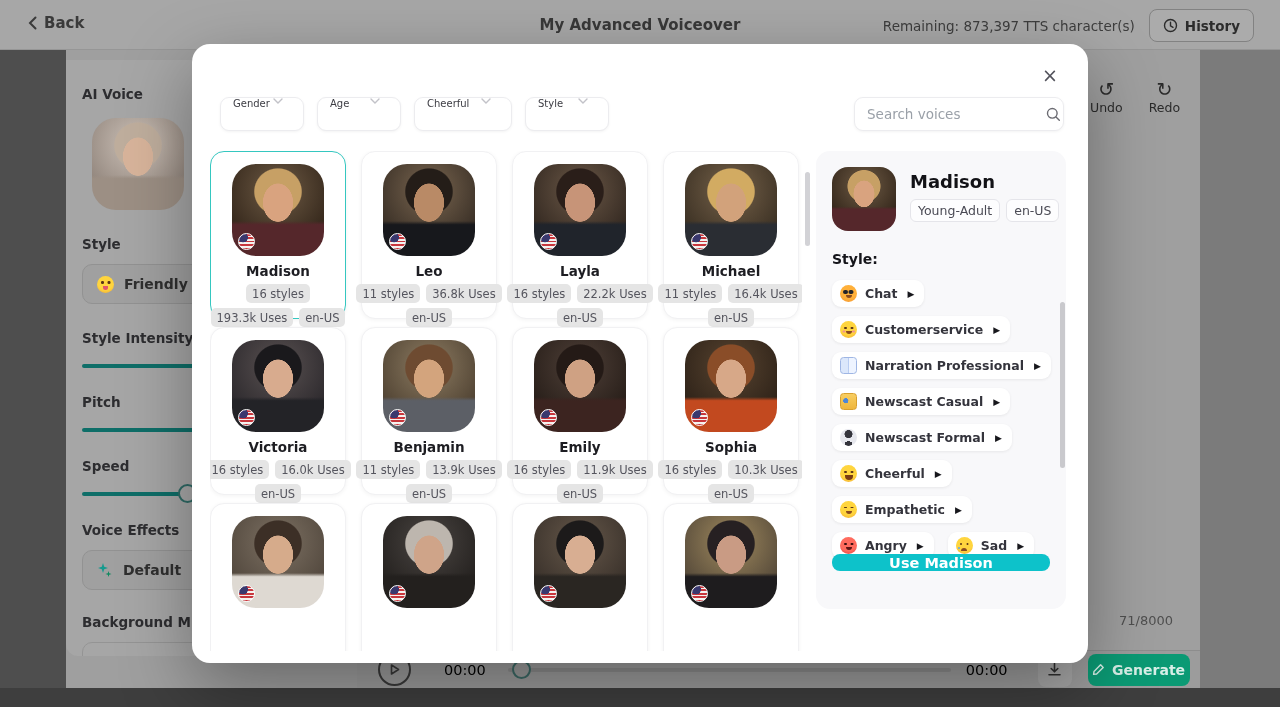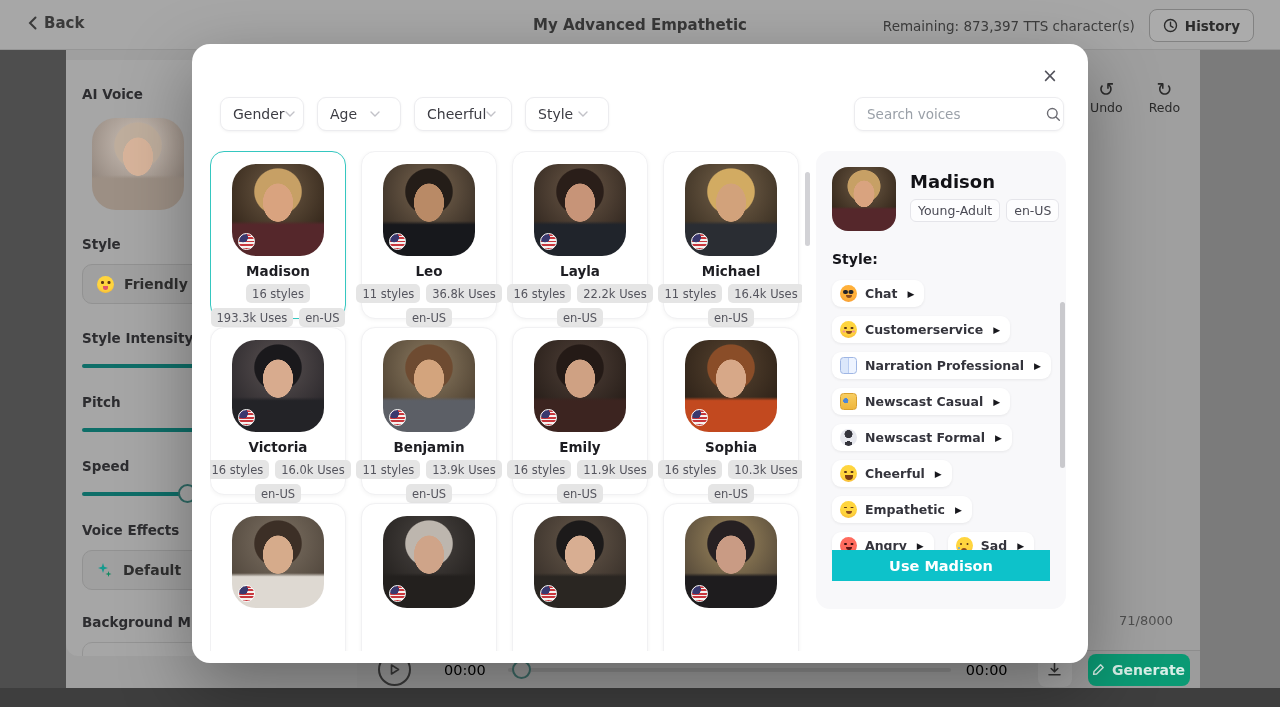--- a/index.html
+++ b/index.html
@@ -52,21 +52,21 @@
   
   .modal { position:absolute; left:192px; top:44px; width:896px; height:619px; background:#fff; border-radius:18px; box-shadow:0 24px 70px rgba(0,0,0,.35); overflow:hidden; z-index:5; }
   .mhead { display:flex; align-items:flex-start; padding:20px 24px 0 28px; }
   .tabs { display:flex; gap:30px; }
   .tab { font-size:15.5px; color:#3b3b42; font-weight:500; padding-bottom:12px; position:relative; cursor:pointer; white-space:nowrap; }
   .tab.active { color:#0ab3ba; font-weight:700; }
   .tab.active::after { content:""; position:absolute; left:0; right:0; bottom:0; height:2.5px; border-radius:2px; background:#0ab3ba; }
   .mclose { margin-left:auto; font-size:19px; color:#52525b; cursor:pointer; line-height:19px; padding:2px 6px; }
 
   .filters { display:flex; align-items:center; padding:10px 24px 0 28px; }
-  .fchip { height:34px; border:1px solid #ececef; border-radius:9px; background:#fff; box-shadow:0 1px 3px rgba(0,0,0,.05); display:flex; align-items:center; justify-content:space-between; padding:0 20px 0 12px; margin-right:13px; font-size:14px; color:#3c3c43; cursor:pointer; }
+  .fchip { height:34px; border:1px solid #ececef; border-radius:9px; background:#fff; box-shadow:0 1px 3px rgba(0,0,0,.05); display:flex; justify-content:space-between; padding:0 20px 0 12px; margin-right:13px; font-size:10px; color:#3c3c43; cursor:pointer; }
   .fchip .chev { color:#c2c2c8; }
   .search { margin-left:auto; width:210px; height:34px; border:1px solid #ececef; border-radius:9px; background:#fff; box-shadow:0 1px 3px rgba(0,0,0,.05); display:flex; align-items:center; padding:14px 12px; gap:8px; }
   .search input { border:none; outline:none; flex:1; font-size:13.5px; color:#3c3c43; font-family:inherit; background:transparent; }
   .search input::placeholder { color:#9aa0a8; }
   .search svg { color:#6b6b72; }
 
   .mbody { display:flex; padding:20px 0 0 18px; }
   .vgrid { width:592px; height:500px; overflow:hidden; display:flex; flex-wrap:wrap; gap:8px 15px; align-content:flex-start; }
   .vcard { width:136px; height:168px; border:1px solid #f1f1f3; border-radius:14px; background:#fff; box-shadow:0 1px 4px rgba(0,0,0,.05); display:flex; flex-direction:column; align-items:center; padding-top:12px; cursor:pointer; }
   .vcard.sel { border:1.5px solid #35c7c0; }
@@ -108,21 +108,21 @@
   .dhead { display:flex; gap:14px; }
   .dav { width:64px; height:64px; border-radius:16px; }
   .dname { font-size:18px; font-weight:700; color:#121216; margin-top:4px; }
   .dbadges { display:flex; gap:6px; margin-top:7px; }
   .dbadge { border:1px solid #e5e5ea; border-radius:6px; padding:3px 7px; font-size:12.5px; color:#4b4b55; background:#fdfdfe; white-space:nowrap; }
   .dstyleh { margin-top:20px; font-size:14px; font-weight:700; color:#15151a; }
   .slist { margin-top:13px; display:flex; flex-direction:column; gap:9px; }
   .srow { display:flex; gap:14px; }
   .schip { display:inline-flex; align-items:center; gap:8px; background:#fff; border-radius:9px; box-shadow:0 1px 3px rgba(0,0,0,.07); padding:5px 10px 5px 8px; font-size:12.5px; color:#34343c; font-weight:600; align-self:flex-start; cursor:pointer; white-space:nowrap; }
   .schip .play { font-size:9px; color:#17171c; margin-left:2px; }
-  .usebtn { position:absolute; left:16px; right:16px; bottom:28px; height:31px; border-radius:0; background:#0dc2ca; color:#fff; font-size:14.5px; font-weight:600; display:flex; align-items:center; justify-content:center; cursor:pointer; }
+  .usebtn { position:absolute; left:16px; right:16px; bottom:38px; height:17px; border-radius:8px; background:#0dc2ca; color:#fff; font-size:14.5px; font-weight:600; display:flex; align-items:center; justify-content:center; cursor:pointer; }
 
   
   .emo { position:relative; width:17px; height:17px; border-radius:50%; flex:0 0 17px;
     background:radial-gradient(circle at 50% 32%, #ffd53e 0 58%, #f0a32f 100%); }
   .emo::before { content:""; position:absolute; left:4px; top:5.5px; width:2.5px; height:2.5px; border-radius:50%; background:#5b3417; box-shadow:6.5px 0 0 #5b3417; }
   .emo::after { content:""; position:absolute; left:5.5px; top:10px; width:6px; height:3px; border-radius:0 0 6px 6px; background:#8a4b1f; }
   .emo.flat::before, .emo.flat::after { display:none; }
   .emo.e-sun { background:radial-gradient(circle at 50% 32%, #ffb03a 0 58%, #ef8f2e 100%); }
   .emo.e-sun::before { width:5px; height:3.5px; border-radius:2px; background:#23242a; box-shadow:5.5px 0 0 #23242a; left:3px; top:5px; }
   .emo.e-blush::before { box-shadow:6.5px 0 0 #5b3417, -1.5px 3.5px 0 #f08f96, 8px 3.5px 0 #f08f96; }
@@ -152,21 +152,21 @@
 
   <div class="topbar">
     <div class="back">
       <span>
         <svg width="9" height="14" viewBox="0 0 9 14" fill="none" stroke="#3a3a3a" stroke-width="2" stroke-linecap="round">
             <path d="M7.5 1.5 L2 7 L7.5 12.5"></path>
           </svg>
       </span>
       <span>Back</span>
     </div>
-    <div class="tb-title">My Advanced Empathetic</div>
+    <div class="tb-title">My Advanced Voiceover</div>
     <div class="tb-right">
       <span class="remaining">Remaining: 873,397 TTS character(s)</span>
       <div class="history-btn">
         <span>
           <svg width="15" height="15" viewBox="0 0 15 15" fill="none" stroke="#2c2c2c" stroke-width="1.4" stroke-linecap="round">
               <circle cx="7.5" cy="7.5" r="6"></circle>
               <path d="M7.5 4.2 V7.8 L10 9.3"></path>
             </svg>
         </span>
         <span>History</span>

